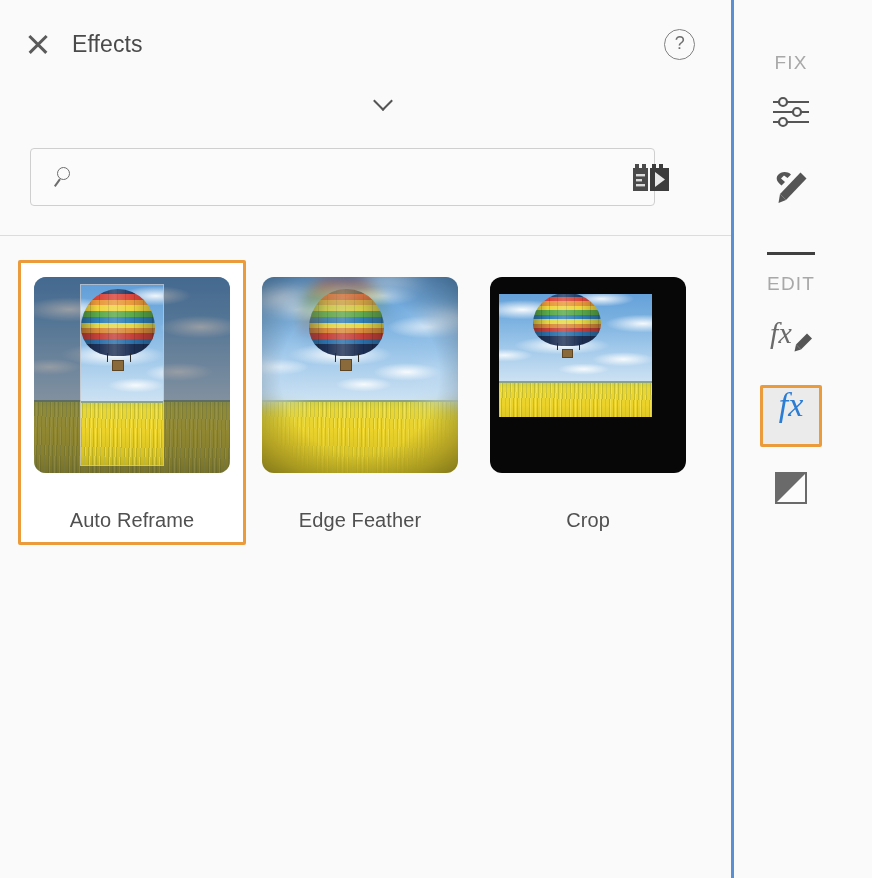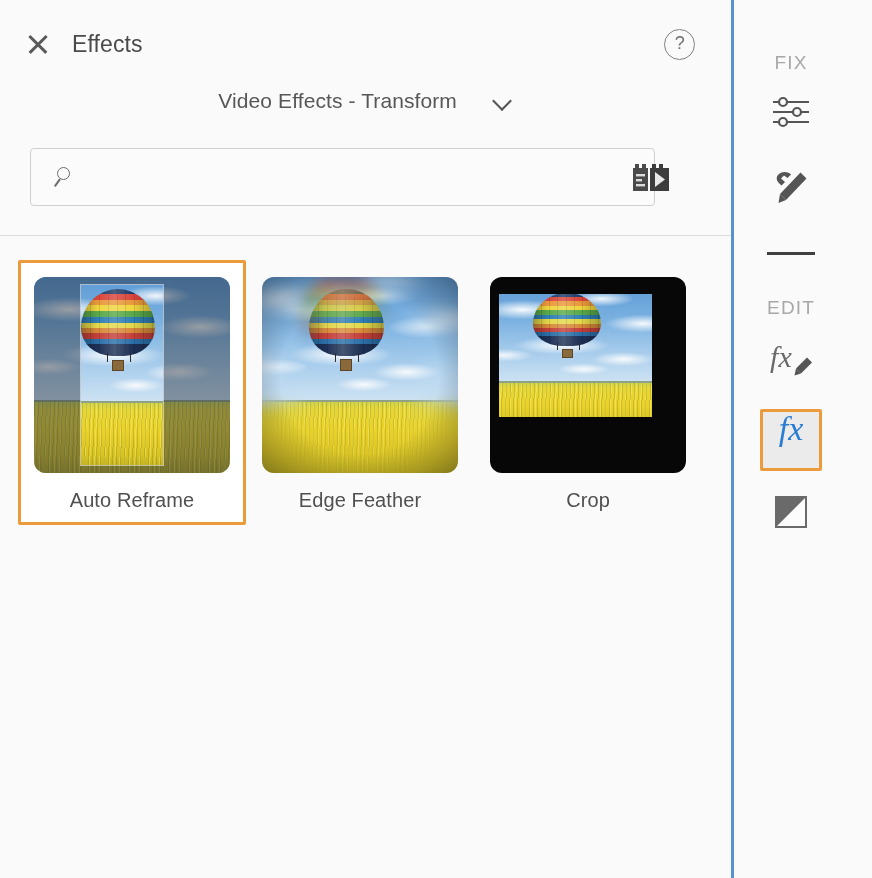--- a/index.html
+++ b/index.html
@@ -178,20 +178,21 @@
     width: 228px;
     box-sizing: border-box;
     padding: 14px 12px 10px 12px;
     border: 3px solid transparent;
     border-radius: 2px;
     display: flex;
     flex-direction: column;
     align-items: center;
     cursor: pointer;
     background: transparent;
+    gap: 20px;
   }
   .effect-cell.selected {
     border-color: #eb9a3c;
     background: #ffffff;
   }
   .thumb-wrap {
     width: 196px; height: 196px;
     position: relative;
   }
   .effect-label {
@@ -414,21 +415,20 @@
 
     <div class="panel-header">
 
       <div class="titlebar">
         <div class="close-icon"></div>
         <div class="panel-title">Effects</div>
         <div class="help-icon">?</div>
       </div>
 
       <div class="category-row">
-        <span class="category-label">Video Effects - Transform</span>
         <span class="chevron-down-icon"></span>
       </div>
 
       <div class="search-row">
         <div class="search-box">
           <span class="search-icon">
             <span class="ring"></span>
               <span class="handle"></span>
           </span>
           <input class="search-input" type="text" placeholder="" style="">
@@ -580,21 +580,21 @@
             <path d="M10,27 L16,33 L8.5,36 z"></path>
             <path d="M8,8 C11,4.5 17,4 21,7.5 L17.5,11 L14,8.5 L11,11.5 L15,15 L11.5,18.5 C7.5,15.5 5,11.5 8,8 z"></path>
             <path d="M14.5,15.5 L19,11 L33,25.5 L28.5,30 z" opacity="0"></path>
           </g>
         </svg>
       </span>
     </div>
 
     <div class="rail-divider"></div>
 
-    <div class="rail-section-label" style="margin-top:42px;">EDIT</div>
+    <div class="rail-section-label" style="margin-top:18px;">EDIT</div>
 
     <div class="rail-btn" style="margin-top:18px;">
       <span style="position:relative;display:block;width:46px;height:36px;">
         <span class="fx-glyph-gray" style="position:absolute;left:2px;top:2px;">fx</span>
         <svg width="20" height="20" viewBox="0 0 20 20" style="position:absolute;left:26px;top:16px;" aria-hidden="true">
           <g fill="#555">
             <path d="M13,1.5 L18,6.5 L7,17.5 L2,12.5 z"></path>
             <path d="M2,12.5 L7,17.5 L0.5,19.5 z"></path>
           </g>
         </svg>

